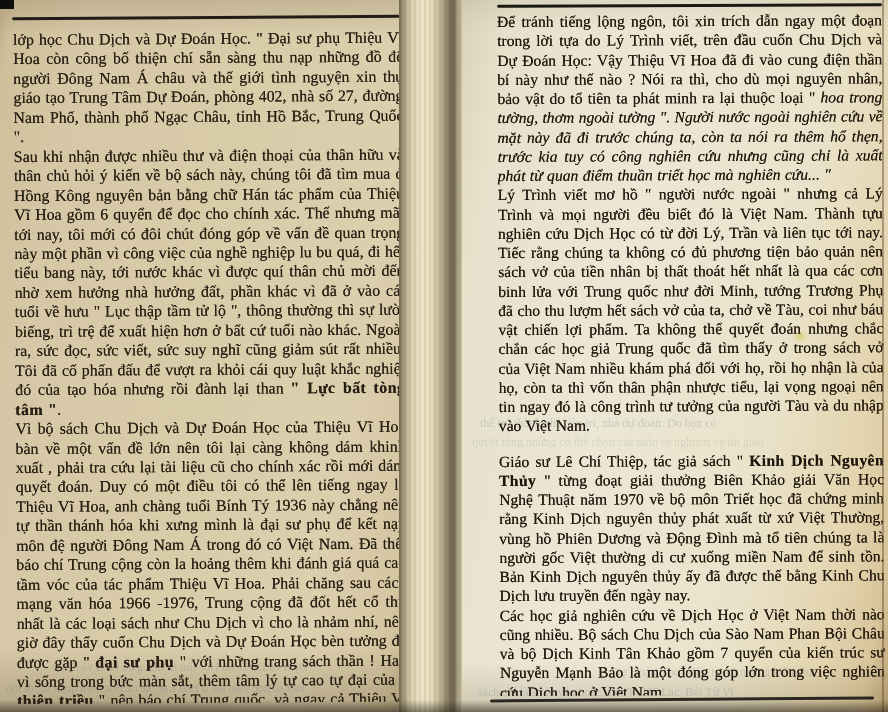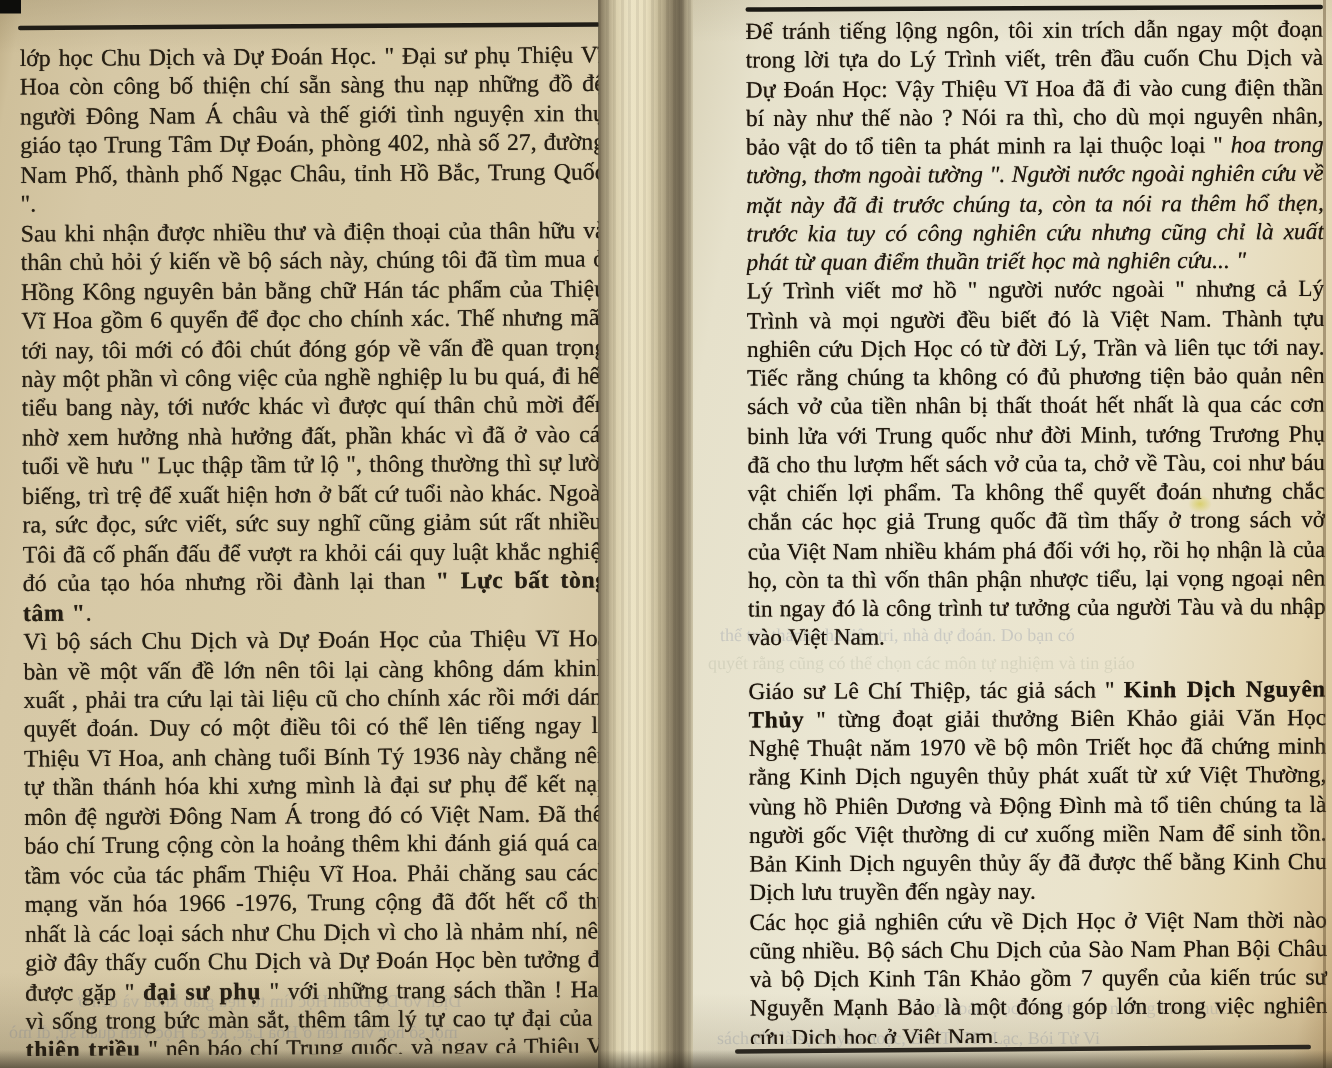--- a/index.html
+++ b/index.html
@@ -104,21 +104,21 @@
       <p><span>Vì bộ sách Chu Dịch và Dự Đoán Học của Thiệu Vĩ Hoa bàn về một vấn đề lớn nên tôi lại càng không dám khinh xuất , phải tra cứu lại tài liệu cũ cho chính xác rồi mới dám quyết đoán. Duy có một điều tôi có thể lên tiếng ngay là Thiệu Vĩ Hoa, anh chàng tuổi Bính Tý 1936 này chẳng nên tự thần thánh hóa khi xưng mình là đại sư phụ để kết nạp môn đệ người Đông Nam Á trong đó có Việt Nam. Đã thế, báo chí Trung cộng còn la hoảng thêm khi đánh giá quá cao tầm vóc của tác phẩm Thiệu Vĩ Hoa. Phải chăng sau cách mạng văn hóa 1966 -1976, Trung cộng đã đốt hết cổ thư nhất là các loại sách như Chu Dịch vì cho là nhảm nhí, nên giờ đây thấy cuốn Chu Dịch và Dự Đoán Học bèn tưởng đã được gặp " </span><span class="b">đại sư phụ</span><span> " với những trang sách thần ! Hay vì sống trong bức màn sắt, thêm tâm lý tự cao tự đại của " </span><span class="b">thiên triều</span><span> " nên báo chí Trung quốc, và ngay cả Thiệu Vĩ Hoa không nhìn ra khỏi được biên giới để thấy kho tàng lịch sử Chu Dịch Việt Nam ?</span></p>
     </div>
 </div>
 
 <div class="page gutter"></div>
 
 <div class="page page-right">
   <div class="rule rule-right-top"></div>
   <div class="rule rule-right-bottom"></div>
   <div class="ghost gr1">thể trở thành nhà tiên tri, nhà dự đoán. Do bạn có</div>
-  <div class="ghost gr2">quyết rằng cũng có thể chọn các môn tự nghiệm và tin giáo</div>
+  <div class="ghost gr2">quyết rằng những có thể chọn các môn tự nghiệm và tin giáo</div>
   <div class="ghost gr3">Dự Đoán Học . Còn tại cả những kiến thức</div>
   <div class="ghost gr4">sách chỉ là sự huyền hoặc, Bói TVHS Lạc, Bói Tử Vi</div>
   <div class="smudge"></div>
   <div class="textcol text-right">
       <p><span>Để tránh tiếng lộng ngôn, tôi xin trích dẫn ngay một đoạn trong lời tựa do Lý Trình viết, trên đầu cuốn Chu Dịch và Dự Đoán Học: Vậy Thiệu Vĩ Hoa đã đi vào cung điện thần bí này như thế nào ? Nói ra thì, cho dù mọi nguyên nhân, bảo vật do tổ tiên ta phát minh ra lại thuộc loại " </span><span class="i">hoa trong tường, thơm ngoài tường ". Người nước ngoài nghiên cứu về mặt này đã đi trước chúng ta, còn ta nói ra thêm hổ thẹn, trước kia tuy có công nghiên cứu nhưng cũng chỉ là xuất phát từ quan điểm thuần triết học mà nghiên cứu... "</span></p>
       <p><span>Lý Trình viết mơ hồ " người nước ngoài " nhưng cả Lý Trình và mọi người đều biết đó là Việt Nam. Thành tựu nghiên cứu Dịch Học có từ đời Lý, Trần và liên tục tới nay. Tiếc rằng chúng ta không có đủ phương tiện bảo quản nên sách vở của tiền nhân bị thất thoát hết nhất là qua các cơn binh lửa với Trung quốc như đời Minh, tướng Trương Phụ đã cho thu lượm hết sách vở của ta, chở về Tàu, coi như báu vật chiến lợi phẩm. Ta không thể quyết đoán nhưng chắc chắn các học giả Trung quốc đã tìm thấy ở trong sách vở của Việt Nam nhiều khám phá đối với họ, rồi họ nhận là của họ, còn ta thì vốn thân phận nhược tiểu, lại vọng ngoại nên tin ngay đó là công trình tư tưởng của người Tàu và du nhập vào Việt Nam.</span></p>
       <p class="gap-before"><span>Giáo sư Lê Chí Thiệp, tác giả sách " </span><span class="b">Kinh Dịch Nguyên Thủy</span><span> " từng đoạt giải thưởng Biên Khảo giải Văn Học Nghệ Thuật năm 1970 về bộ môn Triết học đã chứng minh rằng Kinh Dịch nguyên thủy phát xuất từ xứ Việt Thường, vùng hồ Phiên Dương và Động Đình mà tổ tiên chúng ta là người gốc Việt thường di cư xuống miền Nam để sinh tồn. Bản Kinh Dịch nguyên thủy ấy đã được thế bằng Kinh Chu Dịch lưu truyền đến ngày nay.</span></p>
       <p><span>Các học giả nghiên cứu về Dịch Học ở Việt Nam thời nào cũng nhiều. Bộ sách Chu Dịch của Sào Nam Phan Bội Châu và bộ Dịch Kinh Tân Khảo gồm 7 quyển của kiến trúc sư Nguyễn Mạnh Bảo là một đóng góp lớn trong việc nghiên cứu Dịch học ở Việt Nam.</span></p>
     </div>
 </div>

